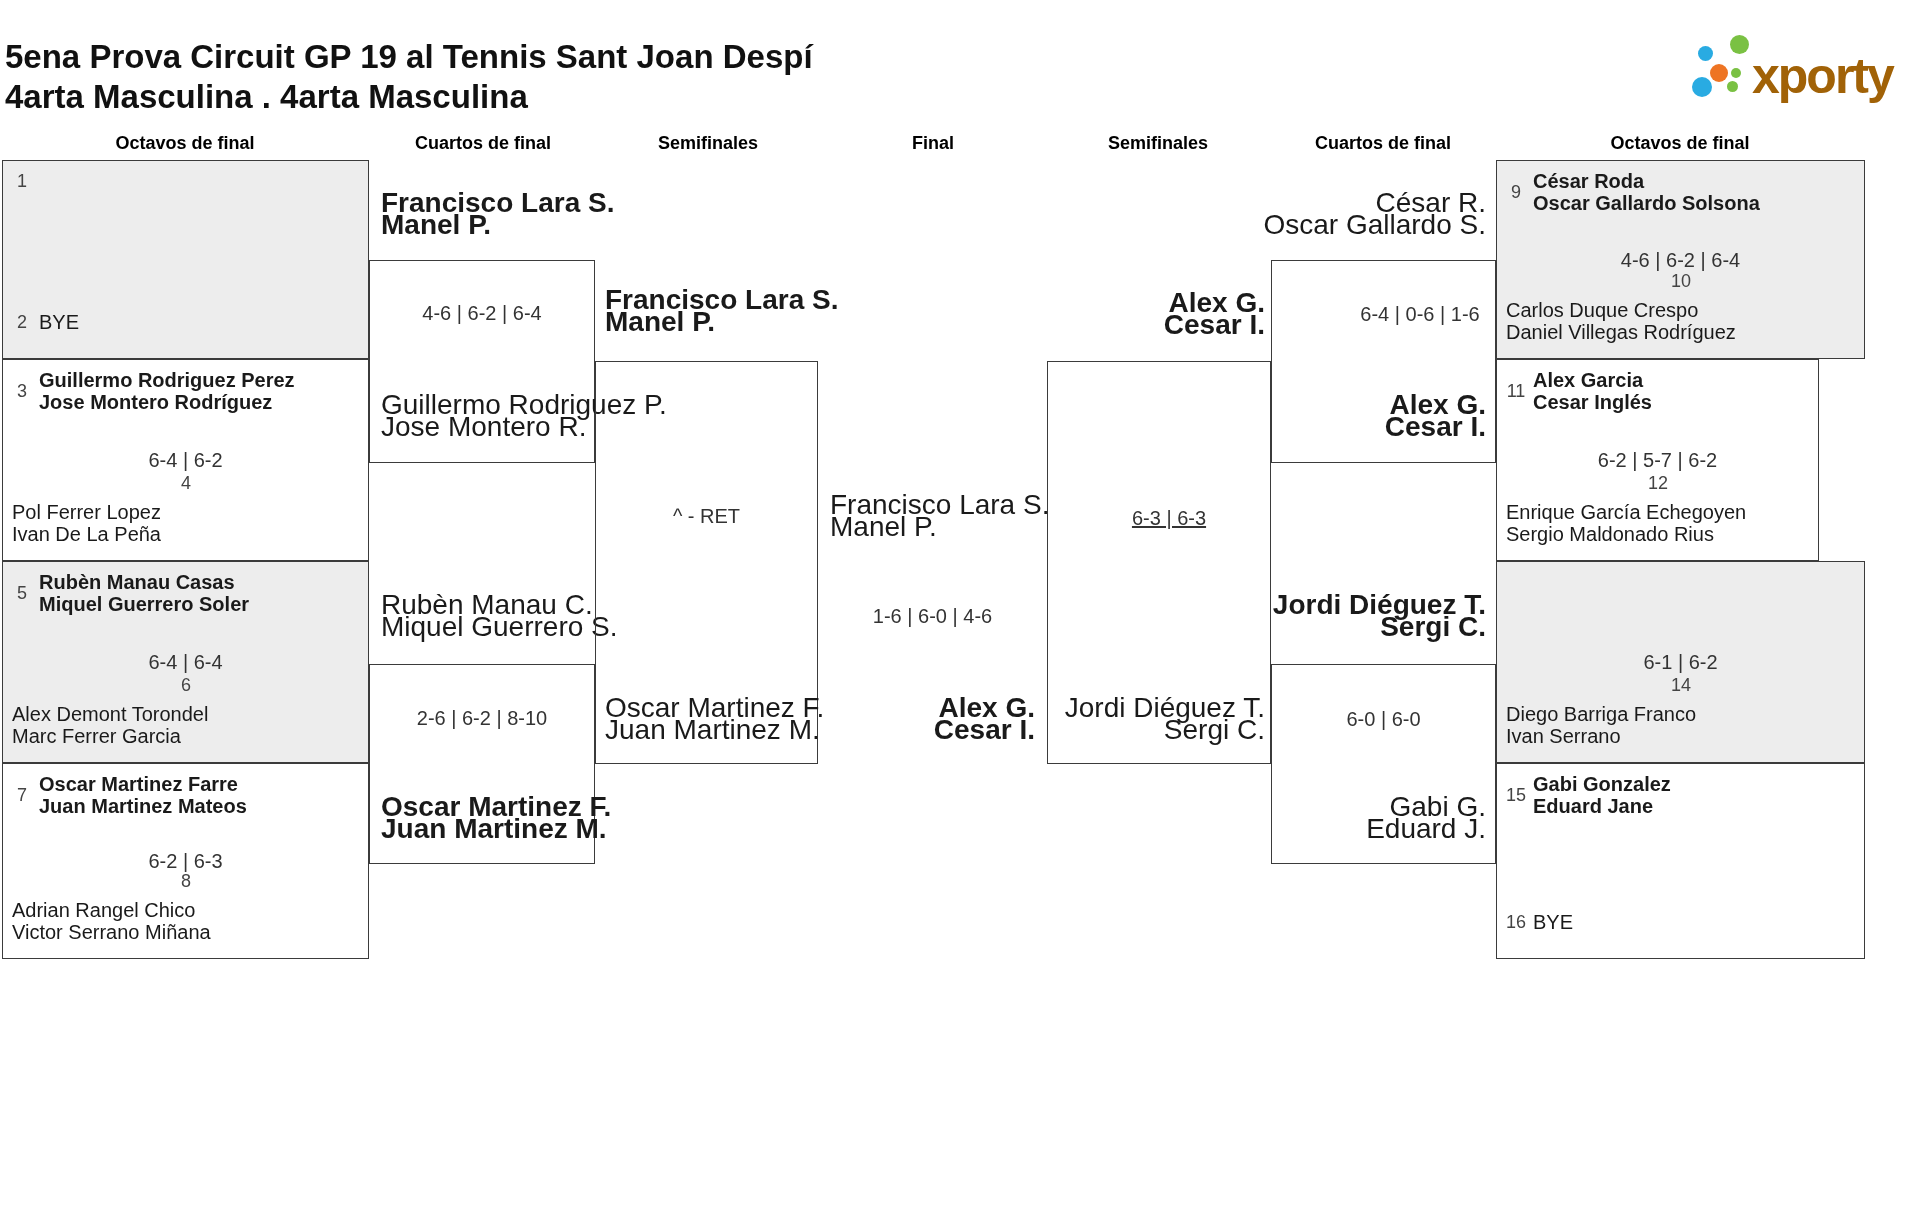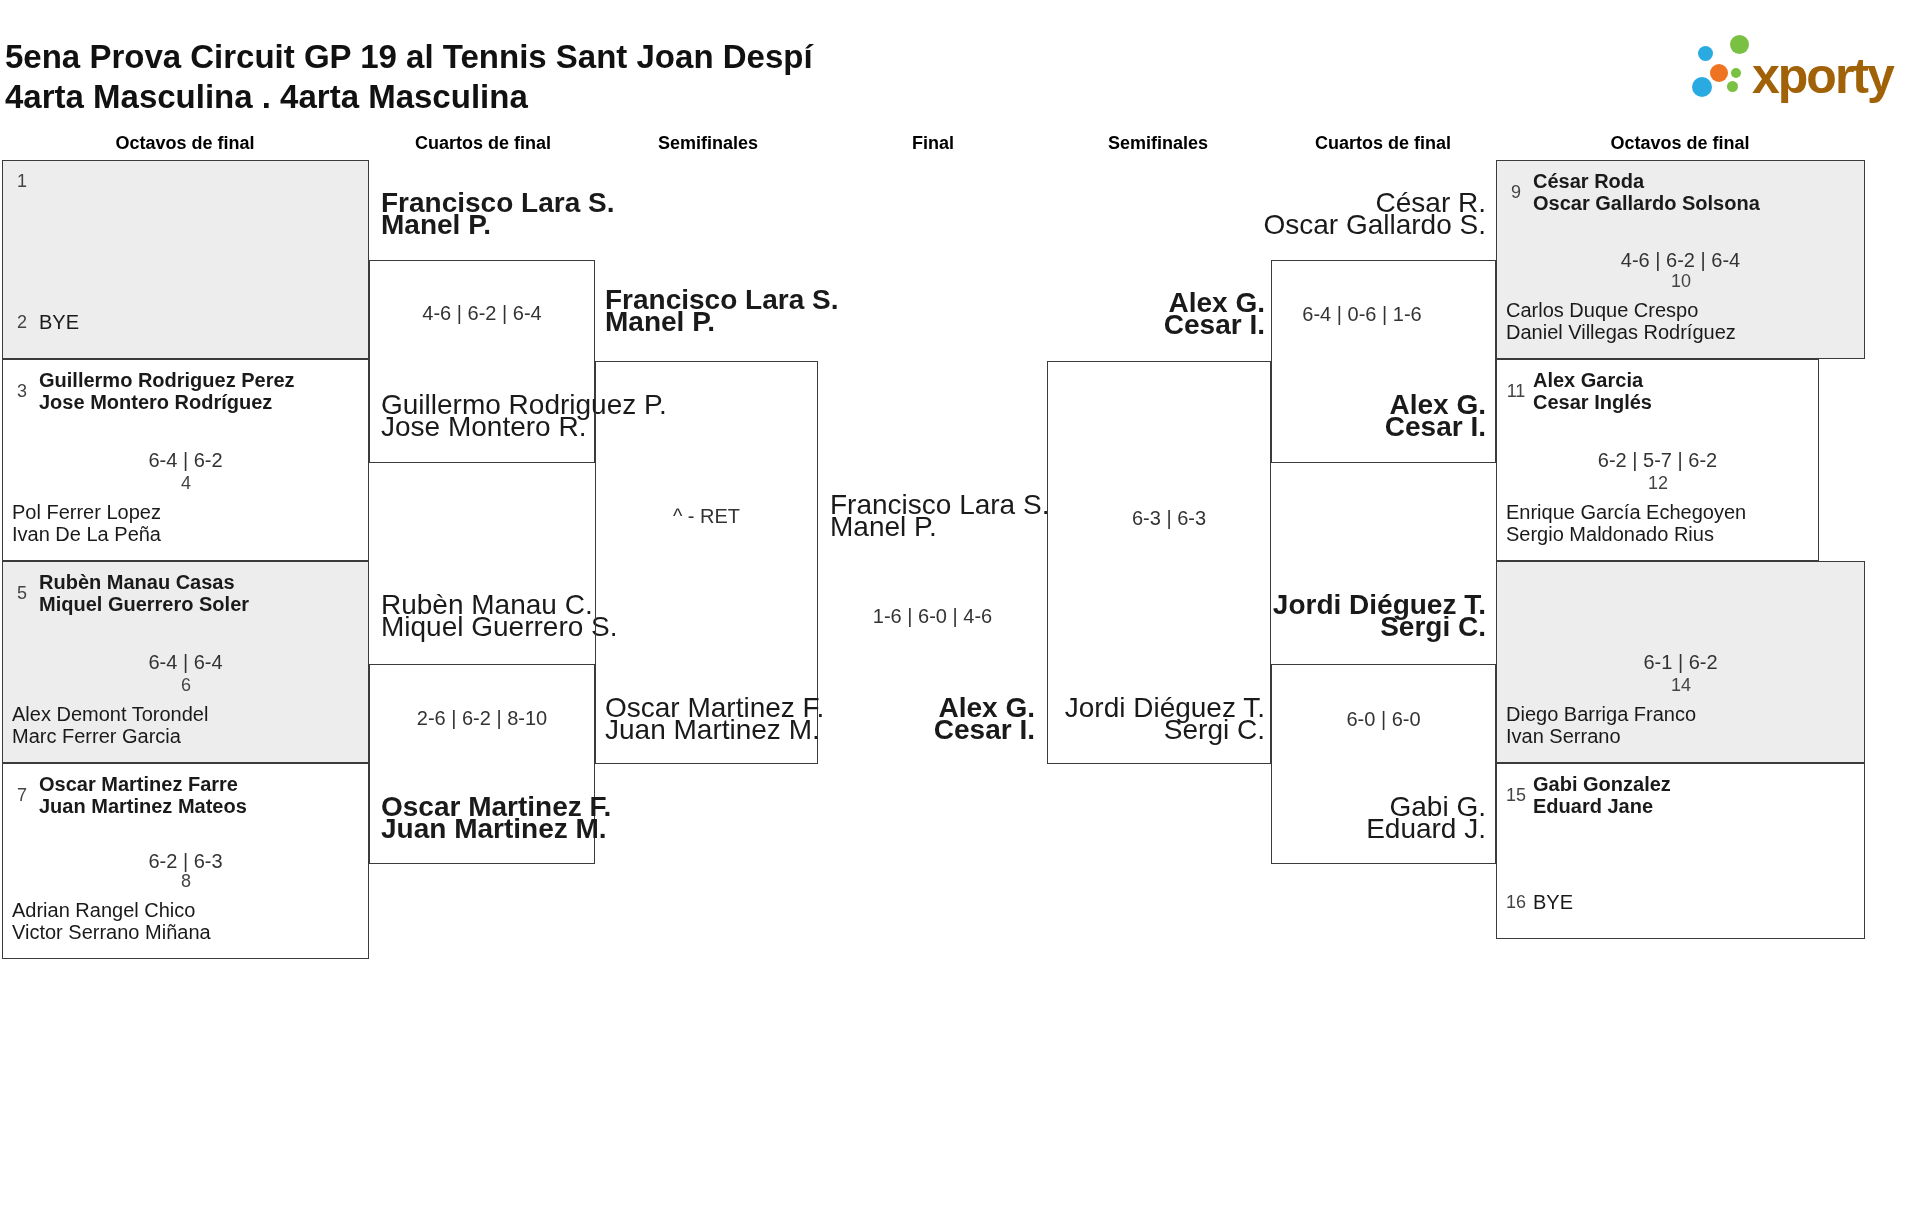--- a/index.html
+++ b/index.html
@@ -160,34 +160,34 @@
   <div class="nb w r" style="right:885px;top:665px;">
     <div>Alex G.</div>
     <div>Cesar I.</div>
   </div>
 
   <div class="box" style="left:1047px;top:329px;width:224px;height:403px;"></div>
   <div class="nb w r" style="right:655px;top:260px;">
     <div>Alex G.</div>
     <div>Cesar I.</div>
   </div>
-  <div class="sc" style="left:1047px;top:475px;width:244px;">6-3 | 6-3</div>
+  <div class="sc" style="left:1047px;top:475px;width:244px;text-decoration:underline;">6-3 | 6-3</div>
   <div class="nb r" style="right:655px;top:665px;">
     <div>Jordi Diéguez T.</div>
     <div>Sergi C.</div>
   </div>
 
   <div class="box" style="left:1271px;top:228px;width:225px;height:203px;"></div>
   <div class="box" style="left:1271px;top:632px;width:225px;height:200px;"></div>
 
   <div class="nb r" style="right:434px;top:160px;">
     <div>César R.</div>
     <div>Oscar Gallardo S.</div>
   </div>
-  <div class="sc" style="left:1271px;top:271px;width:182px;">6-4 | 0-6 | 1-6</div>
+  <div class="sc" style="left:1329px;top:271px;width:182px;">6-4 | 0-6 | 1-6</div>
   <div class="nb w r" style="right:434px;top:362px;">
     <div>Alex G.</div>
     <div>Cesar I.</div>
   </div>
 
   <div class="nb w r" style="right:434px;top:562px;">
     <div>Jordi Diéguez T.</div>
     <div>Sergi C.</div>
   </div>
   <div class="sc" style="left:1271px;top:676px;width:225px;">6-0 | 6-0</div>
@@ -236,21 +236,21 @@
     <div class="msc">6-1 | 6-2</div>
     <div class="prow bm">
       <div class="seed">14</div>
       <div class="nm">
         <div>Diego Barriga Franco</div>
         <div>Ivan Serrano</div>
       </div>
     </div>
   </div>
 
-  <div class="box white" style="left:1496px;top:731px;width:369px;height:176px;padding-left:14px;">
+  <div class="box white" style="left:1496px;top:731px;width:369px;height:196px;padding-left:14px;">
     <div class="prow t w">
       <div class="seed">15</div>
       <div class="nm">
         <div>Gabi Gonzalez</div>
         <div>Eduard Jane</div>
       </div>
     </div>
     <div class="prow bye">
       <div class="seed">16</div>
       <div class="nm">

